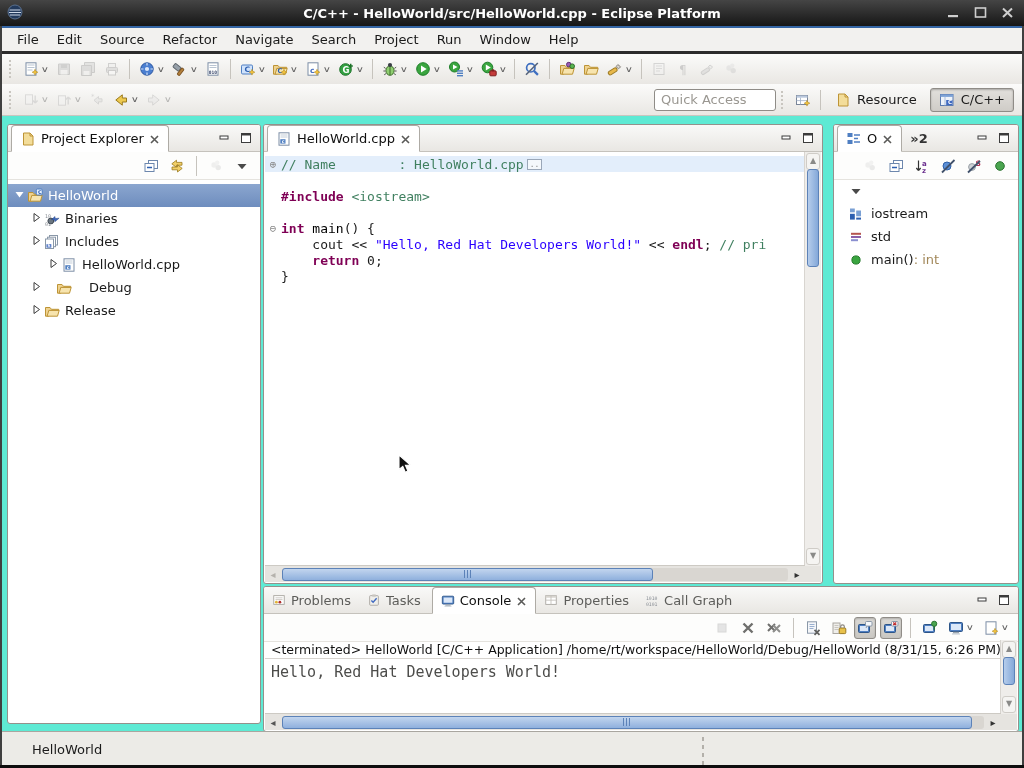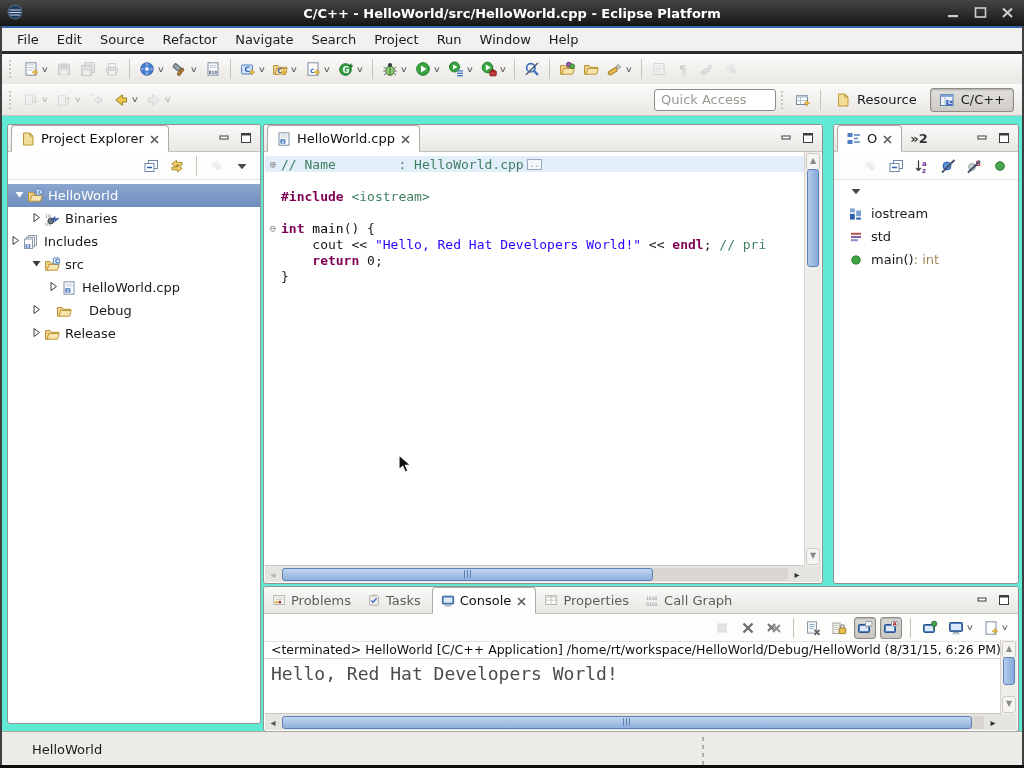--- a/index.html
+++ b/index.html
@@ -86,21 +86,21 @@
   .corner{position:absolute;right:1px;bottom:1px;width:16px;height:16px;background:#e6e4e0;}
   
   #outmenu{height:22px;display:flex;align-items:center;padding-left:10px;}
   .orow{height:23px;display:flex;align-items:center;padding-left:14px;white-space:nowrap;}
   .orow .lbl{margin-left:7px;}
   .suffix{color:#a2885a;}
   
   #chead{position:absolute;left:1px;right:18px;top:53px;height:19px;padding:2px 6px 0 6px;
      font-size:12.5px;color:#111;white-space:nowrap;overflow:hidden;border-bottom:1px solid #d7d4cf;box-sizing:border-box;}
   #cout{position:absolute;left:1px;right:18px;top:72px;bottom:17px;padding:4px 6px;
-     font-family:"DejaVu Sans Mono","Liberation Mono",monospace;font-size:18px;color:#4c4c4a;white-space:pre;overflow:hidden;}
+     font-family:"DejaVu Sans Mono","Liberation Mono",monospace;font-size:15px;color:#4c4c4a;white-space:pre;overflow:hidden;}
   #cvsb{position:absolute;top:53px;right:1px;bottom:17px;width:16px;background:#efedea;border-left:1px solid #d8d5d0;}
   
   #statusbar{position:absolute;left:0;top:731px;width:1024px;height:35px;background:#ecebe7;
      border-top:1px solid #a9a6a0;display:flex;align-items:center;padding-left:10px;box-sizing:border-box;}
   #statusbar .lbl{margin-left:6px;}
   #sashdots{position:absolute;left:702px;top:737px;display:flex;flex-direction:column;gap:4px;}
   #sashdots i{width:2px;height:4px;background:#b3b0aa;}
   
   .edge{position:absolute;background:#3f3f3f;z-index:5;}
   #edgeL{left:0;top:26px;width:2px;bottom:0;}
@@ -462,44 +462,32 @@
                 <path d="M2 0.5l5.5 4L2 8.5z" fill="none" stroke="#3c3c3c"></path>
               </svg></span>
             <span class="ic"><svg width="16" height="16" viewBox="0 0 16 16">
                 <text x="1" y="6.5" font-size="5" font-family="monospace" fill="#8a8f96">10</text>
                 <text x="1" y="15" font-size="5" font-family="monospace" fill="#8a8f96">01</text>
                 <circle cx="6.8" cy="10" r="2.9" fill="#6b7680" stroke="#434c55"></circle>
                 <path d="M7.5 8.5l3.5-3 .1 2 4-.3-4.3 3.6-.3-1.9z" fill="#3f69c0" stroke="#27457e" stroke-width=".5"></path>
               </svg></span>
             <span class="lbl">Binaries</span>
           </div>
-          <div class="trow" style="">
+          <div class="trow" style="padding-left: 21px;">
             <span class="arr"><svg width="9" height="9" viewBox="0 0 9 9">
                 <path d="M2 0.5l5.5 4L2 8.5z" fill="none" stroke="#3c3c3c"></path>
               </svg></span>
             <span class="ic"><svg width="16" height="16" viewBox="0 0 16 16">
                 <rect x="5.5" y="1.5" width="8" height="9.5" fill="#fff" stroke="#8a98a8"></rect>
                 <rect x="3.5" y="3.2" width="8" height="9.5" fill="#fff" stroke="#8a98a8"></rect>
                 <rect x="1.5" y="5" width="8" height="9.5" fill="#fff" stroke="#8a98a8"></rect>
                 <rect x="2.5" y="10.2" width="4.8" height="3.4" fill="#3f69c0"></rect>
                 <text x="3.6" y="13.2" font-size="4.2" font-weight="bold" fill="#fff">h</text>
               </svg></span>
             <span class="lbl">Includes</span>
-          </div>
-          <div class="trow" style="padding-left: 21px;">
-            <span class="arr"><svg width="9" height="9" viewBox="0 0 9 9">
-                <path d="M0.5 2h8L4.5 7.5z" fill="#3c3c3c"></path>
-              </svg></span>
-            <span class="ic"><svg width="16" height="16" viewBox="0 0 16 16">
-                <path d="M1.5 4.5h4.5l1.5 1.8h7.2v1.1H6.2L4.8 13.2H1.5z" fill="#efd28f" stroke="#bd9436"></path>
-                <path d="M4.8 7.4h10.4l-1.7 5.8H3.1z" fill="#f7e4ae" stroke="#bd9436"></path>
-                <rect x="9.3" y="1" width="6" height="6" rx="1.2" fill="#e7f0fb" stroke="#4f7fc2"></rect>
-                <text x="10.9" y="6" font-size="5.2" font-weight="bold" fill="#2d5fb0">C</text>
-              </svg></span>
-            <span class="lbl">src</span>
           </div>
           <div class="trow" style="padding-left: 38px;">
             <span class="arr"><svg width="9" height="9" viewBox="0 0 9 9">
                 <path d="M2 0.5l5.5 4L2 8.5z" fill="none" stroke="#3c3c3c"></path>
               </svg></span>
             <span class="ic"><svg width="16" height="16" viewBox="0 0 16 16">
                 <rect x="3" y="1.8" width="10" height="12.4" fill="#fffffe" stroke="#7d8ea6"></rect>
                 <path d="M4.5 4h7M4.5 6h7" stroke="#c3cdd9"></path>
                 <rect x="4.3" y="8.2" width="5.2" height="4.4" fill="#4f7fc2"></rect>
                 <text x="5.8" y="12" font-size="4.6" font-weight="bold" fill="#fff">c</text>

